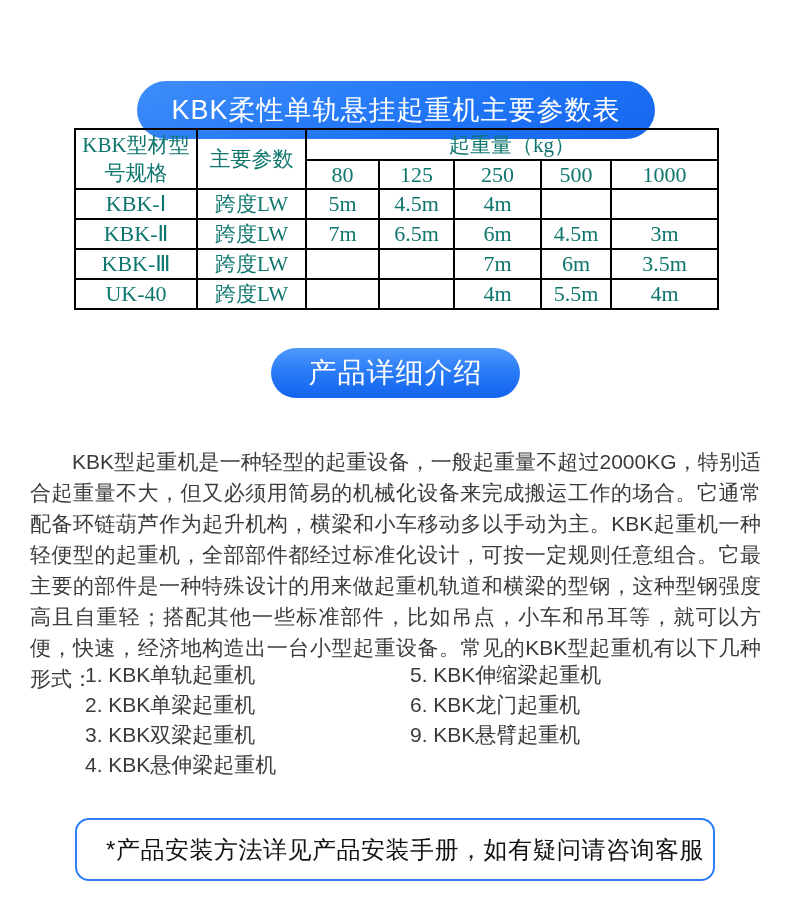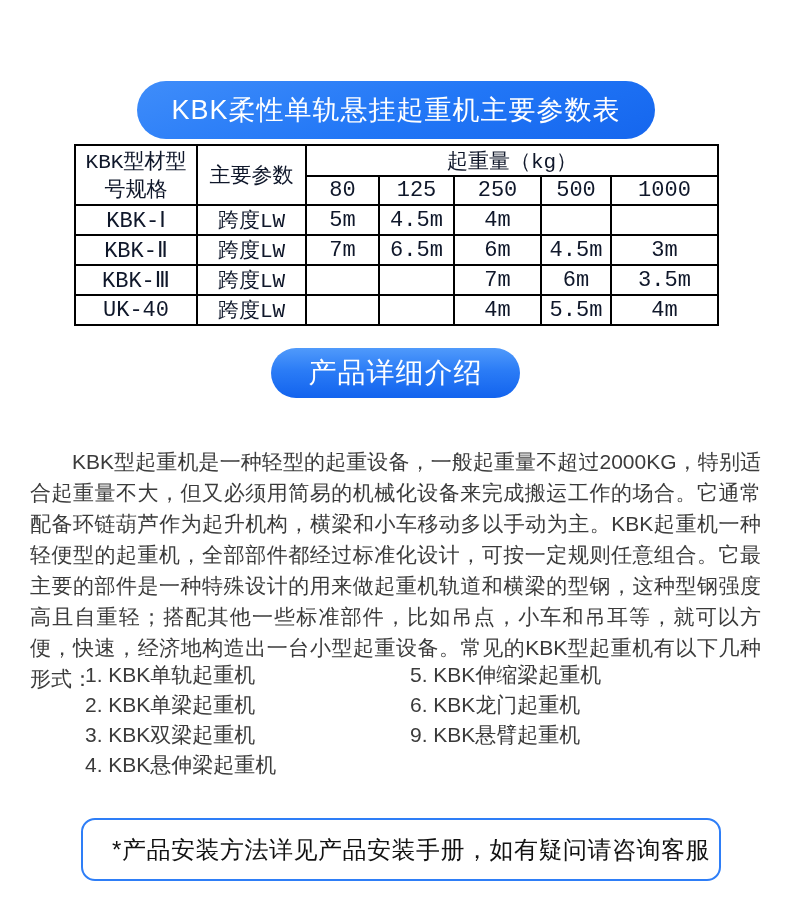--- a/index.html
+++ b/index.html
@@ -9,23 +9,23 @@
 
   .banner {
     position:absolute; left:137px; top:37px; width:518px; height:58px;
     border-radius:29px;
     background:linear-gradient(160deg,#3f8dfa 0%, #2176f6 55%, #1566ee 100%);
     display:flex; align-items:center; justify-content:center;
     color:#ffffff; font-size:27px; letter-spacing:1px;margin-top:44px;
   }
 
   .crane-table {
-    position:absolute; left:74px; top:144px;
+    position:absolute; left:74px; top:128px;
     border-collapse:collapse; table-layout:fixed; width:643px;
-    font-family:Liberation Mono, monospace; color:#0f172a;
+    font-family:Liberation Serif, serif; color:#0f766e;
   }
   .crane-table th, .crane-table td {
     border:2px solid #000; text-align:center; vertical-align:middle;
     font-weight:normal; padding:0;
   }
   .crane-table th { font-size:21px; }
   .crane-table .num { font-size:22px; }
   .crane-table .hdr-row1 th { height:31px; }
   .crane-table .hdr-row2 th { height:29px; }
   .crane-table td { height:30px; font-size:22px; }
@@ -51,21 +51,21 @@
     position:absolute; left:85px; top:660px; width:640px;
     display:flex; flex-direction:row;
     font-size:21px; color:#3b3b3b;
   }
   .type-col { display:flex; flex-direction:column; }
   .type-col.left  { width:325px; }
   .type-col.right { flex:1; }
   .type-item { line-height:30px; white-space:nowrap; }
 
   .note-box {
-    position:absolute; left:81px; top:818px; width:640px; height:63px;
+    position:absolute; left:75px; top:818px; width:640px; height:63px;
     border:2px solid #2e7ef7; border-radius:14px; background:#ffffff;
     display:flex; align-items:center; justify-content:center;
     font-size:24px; color:#121212; letter-spacing:0.5px;padding-left:20px;
   }
 </style>
 </head>
 <body>
 
 <div class="page">
 

